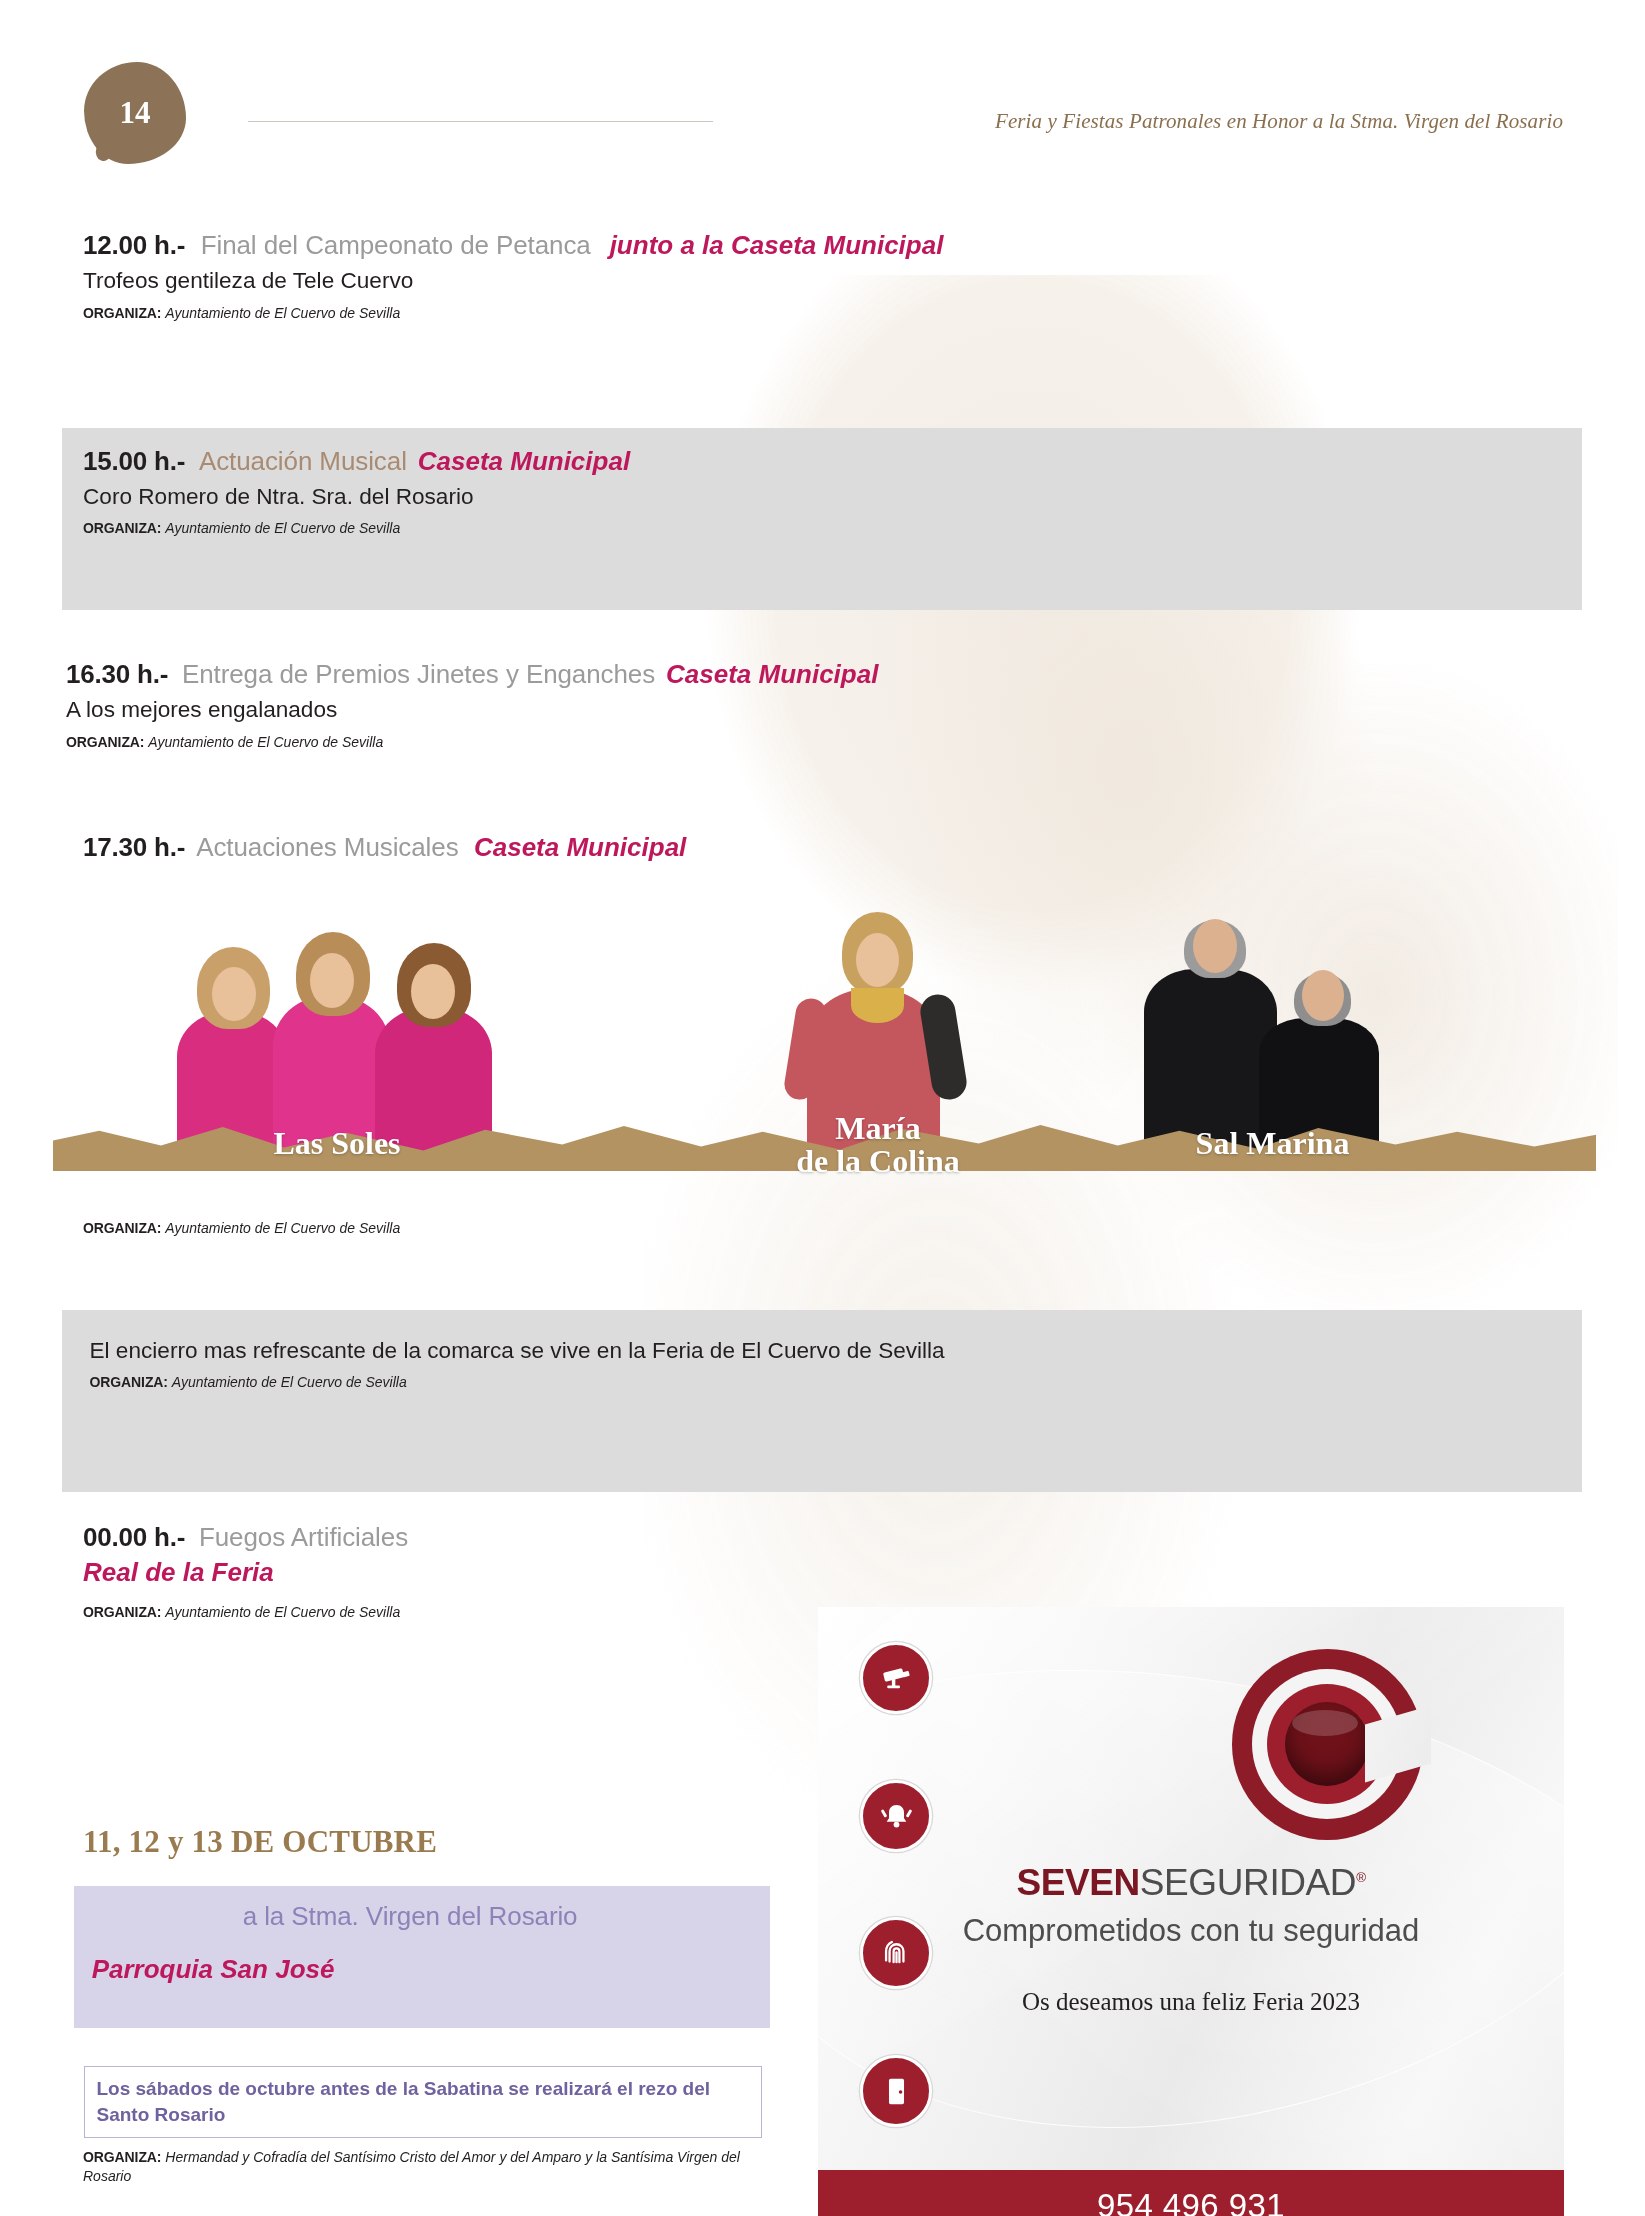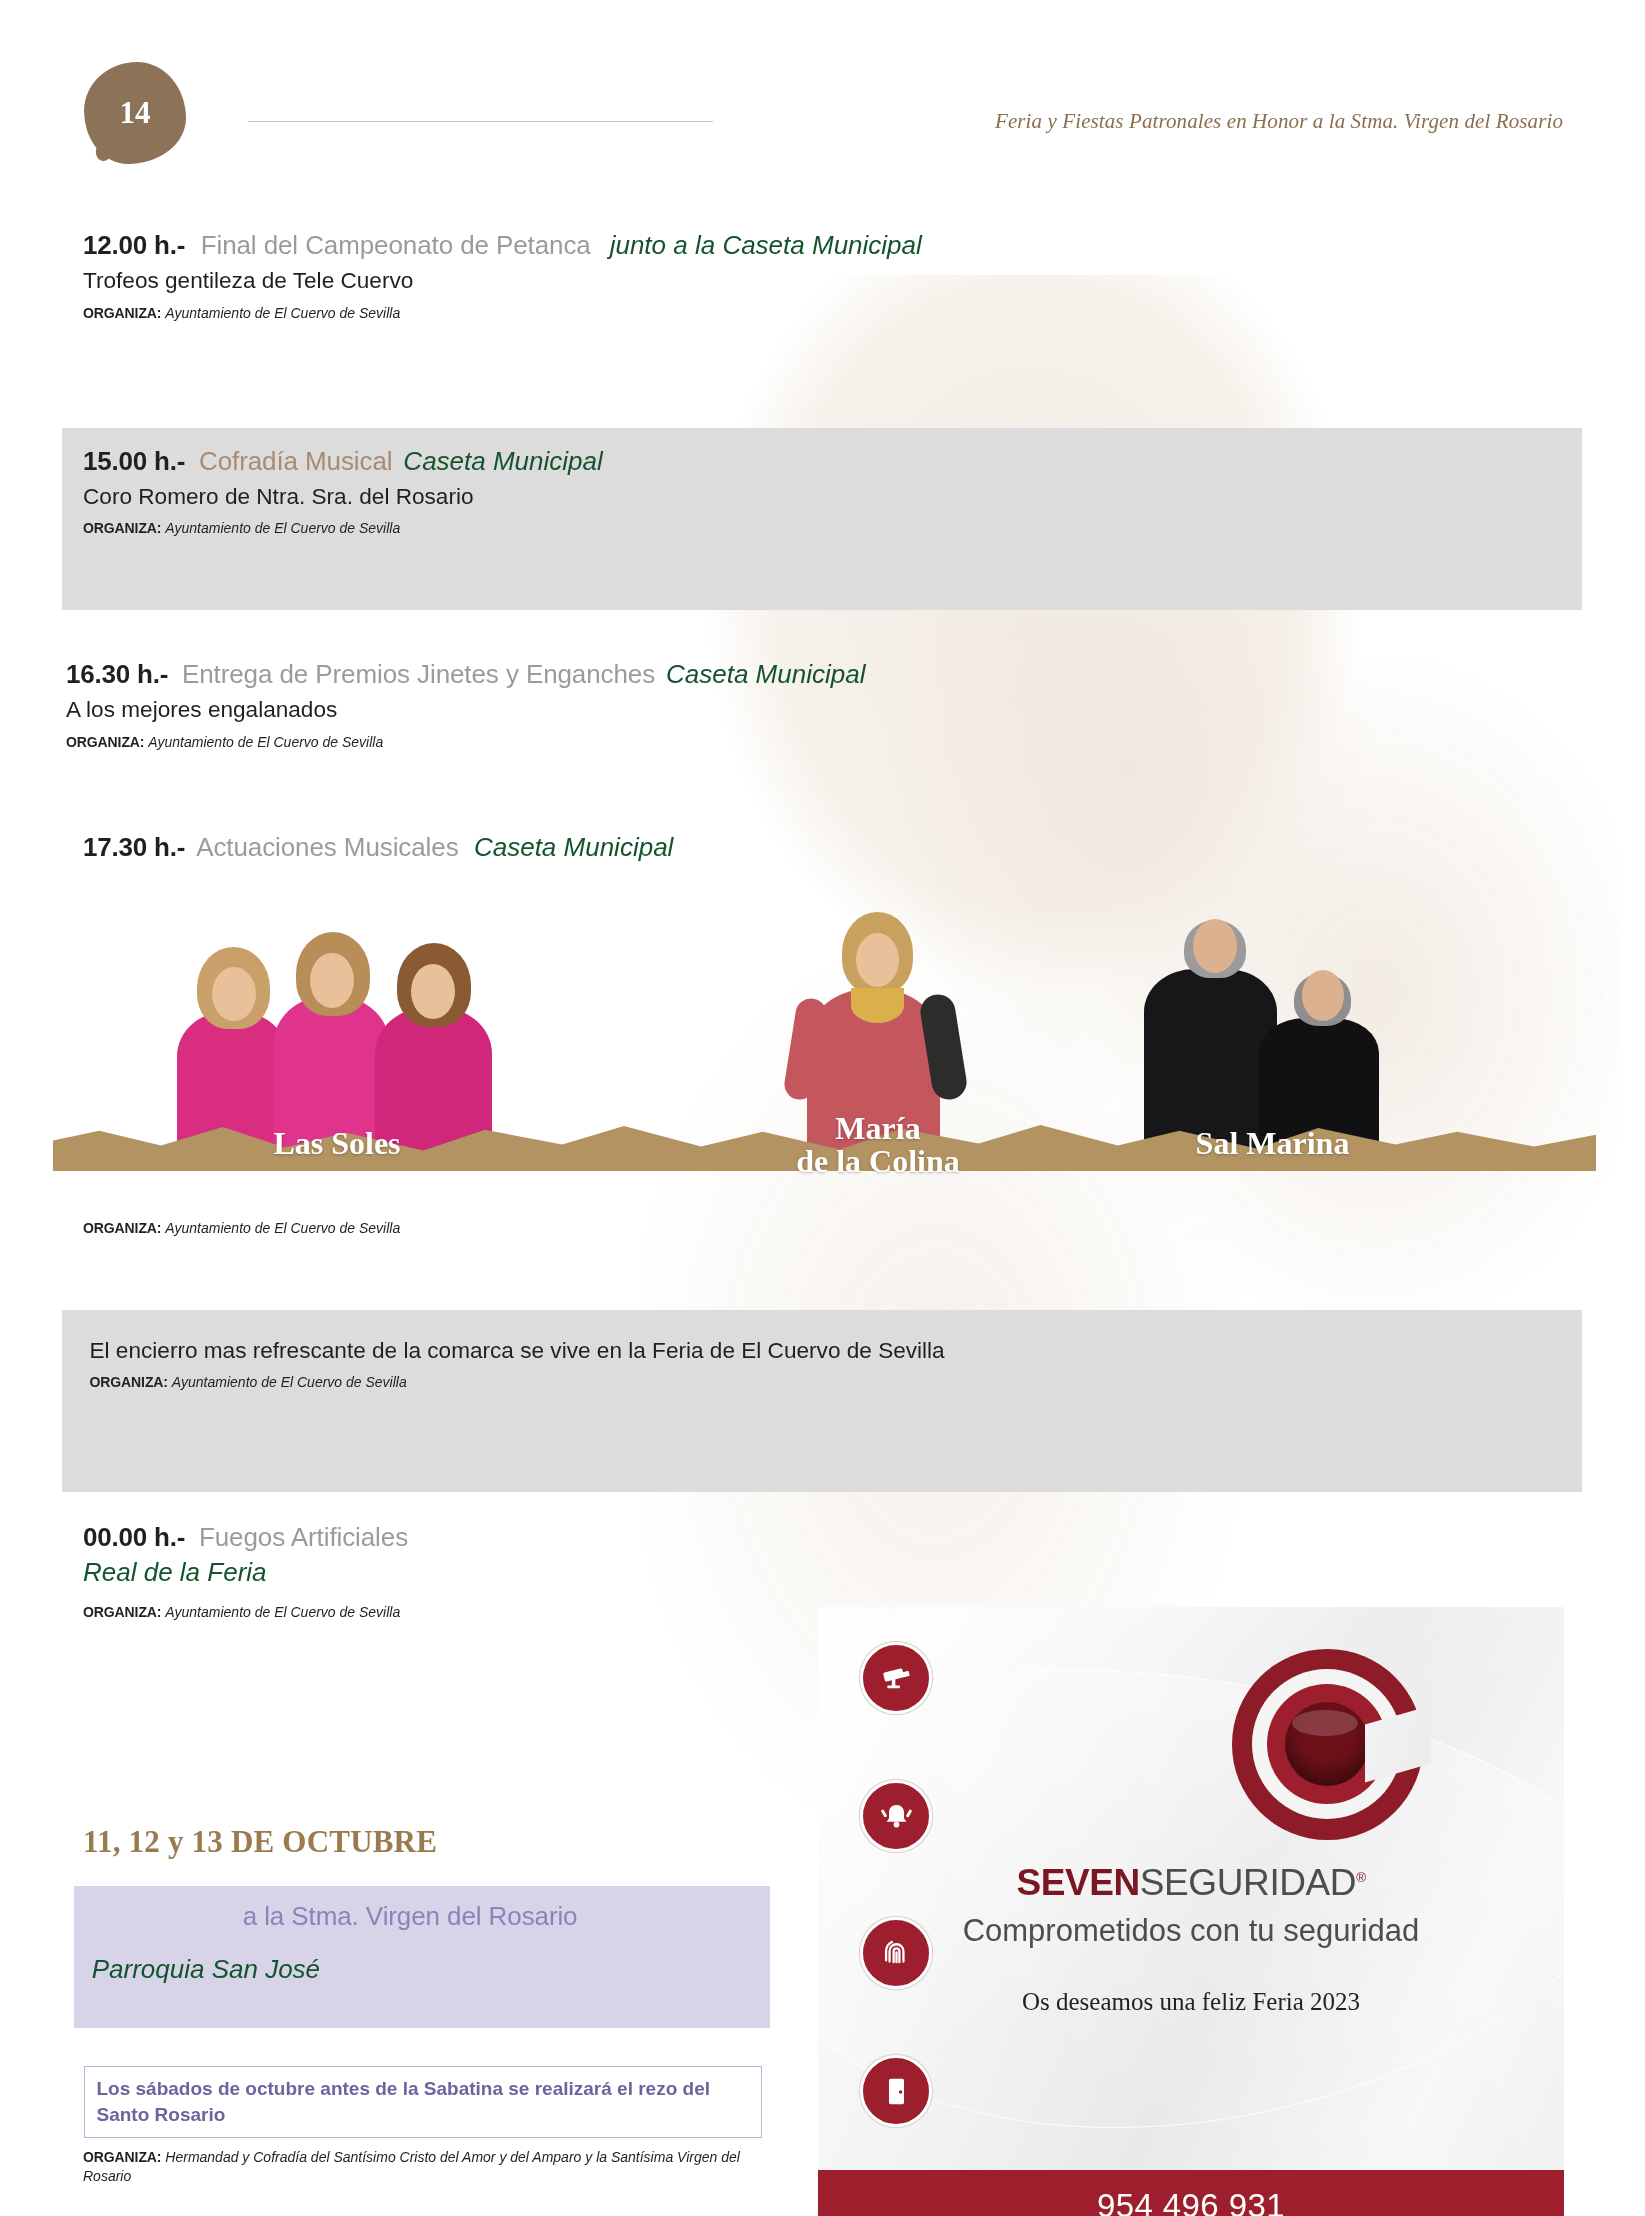--- a/index.html
+++ b/index.html
@@ -136,22 +136,22 @@
   }
   .ev-title.brown {
     color: #a88b72;
   }
   .ev-title.purple {
     color: #8d83b8;
   }
   .ev-place {
     font-size: 26px;
     font-style: italic;
-    font-weight: 400;
-    color: #14532d;
+    font-weight: 700;
+    color: #be185d;
   }
   .ev-desc {
     font-size: 22.6px;
     color: #231f20;
     line-height: 1.32;
     margin-top: 7px;
   }
   .ev-org {
     margin-top: 8px;
     font-size: 14px;
@@ -402,21 +402,21 @@
       <b>ORGANIZA:</b>
       <i>Ayuntamiento de El Cuervo de Sevilla</i>
     </div>
   </div>
 
   <div class="block shaded" style="left:62px; top:428px; width:1520px; height:182px;">
     <div style="padding:18.6px 0 0 21px;">
       <div class="ev-line">
         <span class="ev-time">15.00 h.-</span>
         <span style="display:inline-block;width:9.8px"></span>
-        <span class="ev-title brown">Cofradía Musical</span>
+        <span class="ev-title brown">Actuación Musical</span>
         <span style="display:inline-block;width:7px"></span>
         <span class="ev-place">Caseta Municipal</span>
       </div>
       <div class="ev-desc">Coro Romero de Ntra. Sra. del Rosario</div>
       <div class="ev-org">
         <b>ORGANIZA:</b>
         <i>Ayuntamiento de El Cuervo de Sevilla</i>
       </div>
     </div>
   </div>

